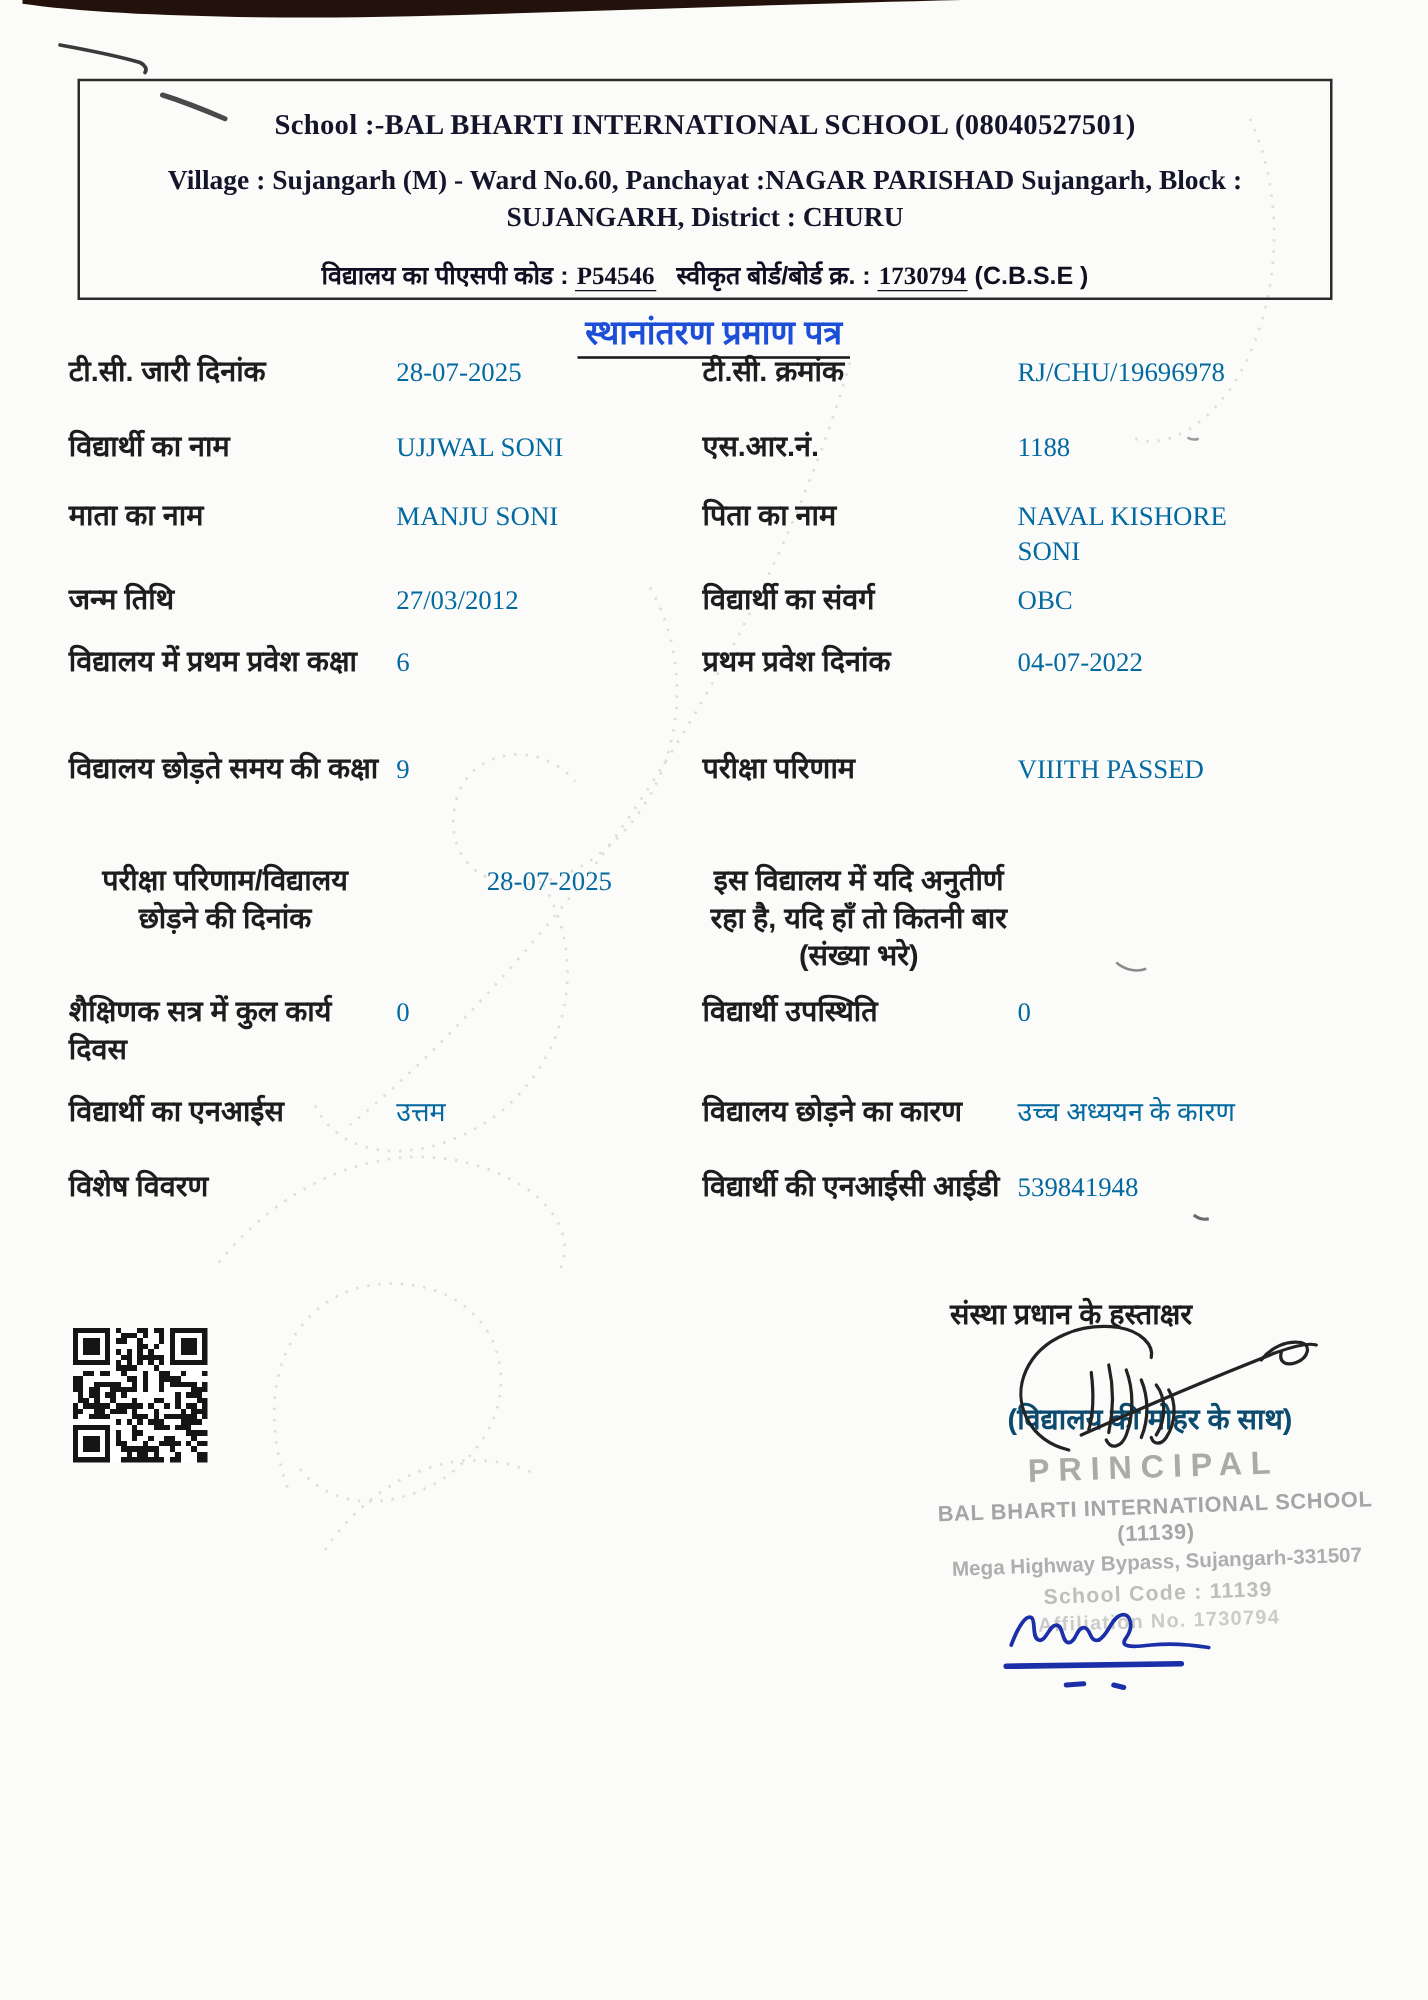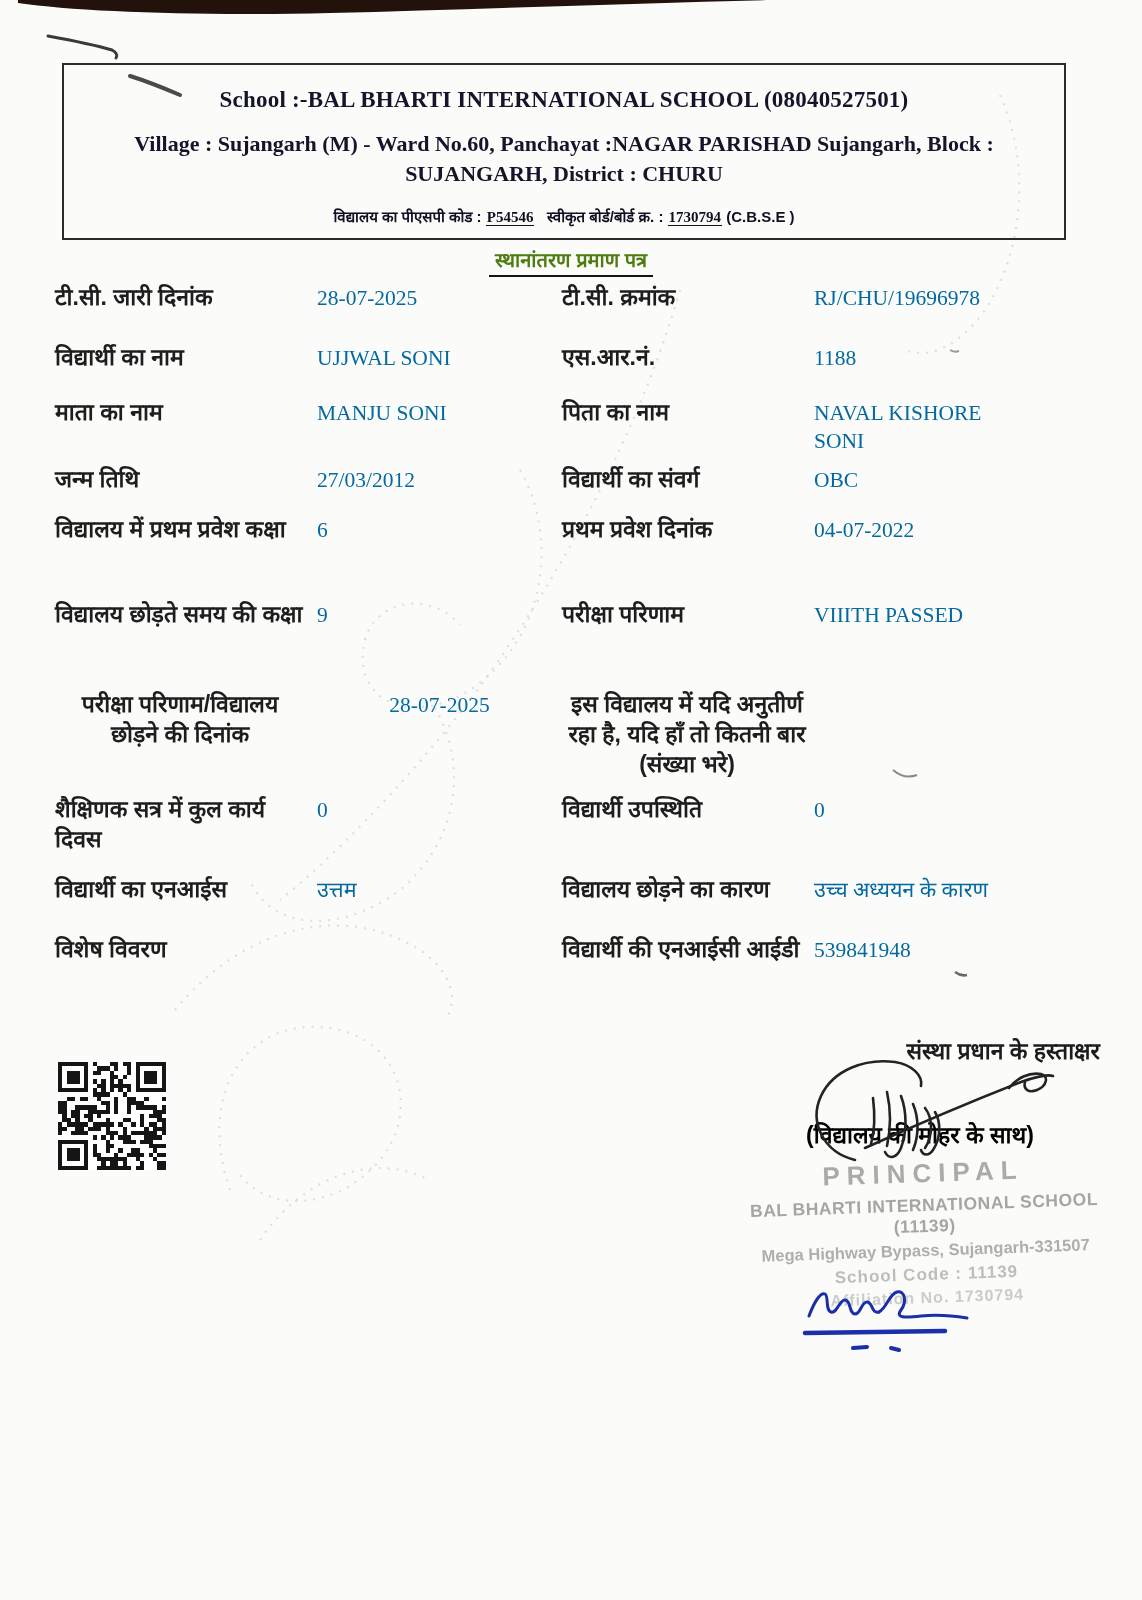--- a/index.html
+++ b/index.html
@@ -23,29 +23,29 @@
   .school-line{
     margin-top:22px;font-family:"Liberation Serif","DejaVu Serif",serif;
     font-weight:700;font-size:23px;letter-spacing:.2px;
   }
   .village-line{
     margin:16px auto 0;max-width:950px;
     font-family:"Liberation Serif","DejaVu Serif",serif;
     font-weight:700;font-size:22px;line-height:1.35;
   }
   .psp-line{
-    margin-top:18px;font-size:15px;font-weight:700;color:#101022;
+    margin-top:18px;font-size:20px;font-weight:700;color:#101022;
   }
   .psp-line .code{
     font-family:"Liberation Serif","DejaVu Serif",serif;
     border-bottom:1.5px solid #101022;padding:0 1px;font-weight:700;
   }
   .cert-title-wrap{position:absolute;left:0;top:246px;width:1142px;text-align:center;}
   .cert-title{
-    display:inline-block;font-size:20px;font-weight:700;color:#4d7c0f;
+    display:inline-block;font-size:27px;font-weight:700;color:#1d4ed8;
     border-bottom:2.5px solid #151515;padding:0 6px 2px;
   }
 
   
   .fields{position:absolute;left:0;top:283px;width:1142px;}
   .frow{
     display:grid;
     grid-template-columns:262px 245px 252px 1fr;
     padding-left:55px;padding-right:30px;
     align-items:start;box-sizing:border-box;
@@ -57,25 +57,25 @@
     font-size:21.5px;padding-top:2px;color:#0369a1;
   }
   .cell.value2{max-width:215px;}
   .r1{min-height:60px;} .r2{min-height:55px;} .r3{min-height:67px;}
   .r4{min-height:50px;} .r5{min-height:85px;} .r6{min-height:90px;}
   .r7{min-height:105px;text-align:center;} .r8{min-height:80px;} .r9{min-height:60px;}
   .r10{min-height:90px;}
 
   
   .qr{position:absolute;left:58px;top:1062px;width:108px;height:108px;}
-  .sig-block{position:absolute;left:760px;top:1034px;width:340px;text-align:right;z-index:2;}
+  .sig-block{position:absolute;left:760px;top:1034px;width:340px;text-align:left;z-index:2;}
   .sig-label{font-size:23px;font-weight:600;color:#1c1c1c;}
   .stamp-note{
     position:absolute;left:770px;top:1118px;width:300px;z-index:2;
-    font-size:23px;font-weight:600;color:#000000;text-align:center;line-height:1.5;
+    font-size:23px;font-weight:600;color:#0c4a6e;text-align:center;line-height:1.5;
   }
   .black-sig{position:absolute;left:795px;top:1052px;width:290px;height:120px;z-index:3;}
   .stamp{
     position:absolute;left:735px;top:1158px;width:380px;z-index:1;
     text-align:center;color:#9c9c9c;transform:rotate(-2deg);
     font-family:"Liberation Sans","DejaVu Sans",sans-serif;
   }
   .stamp .s-title{font-size:26px;letter-spacing:7px;font-weight:600;opacity:.85;}
   .stamp .s-school{font-size:17.5px;font-weight:700;margin-top:6px;letter-spacing:.5px;opacity:.9;}
   .stamp .s-addr{font-size:16.5px;font-weight:600;margin-top:4px;opacity:.8;}

